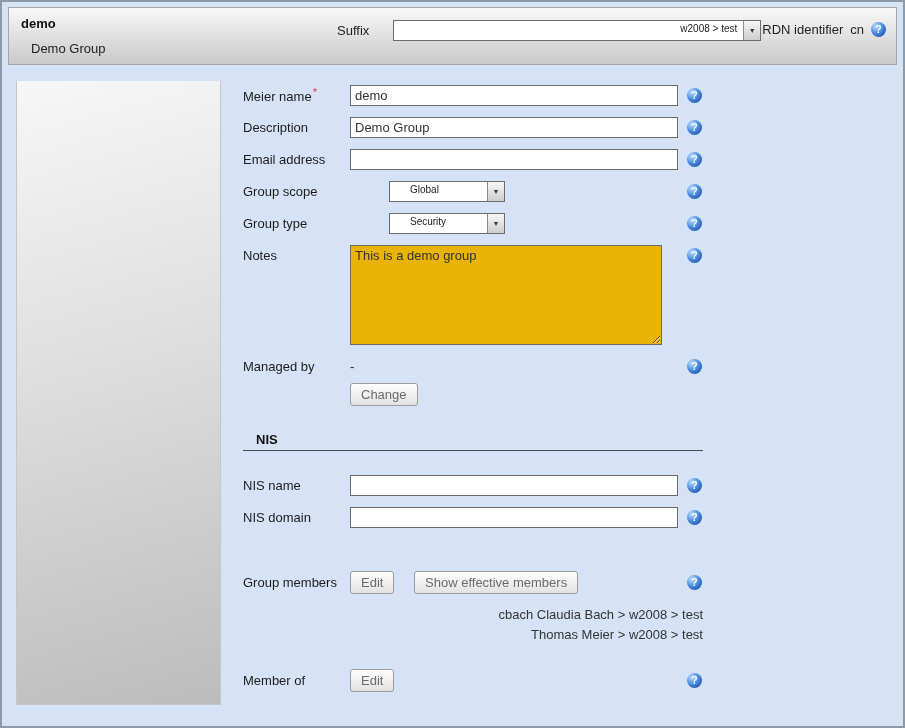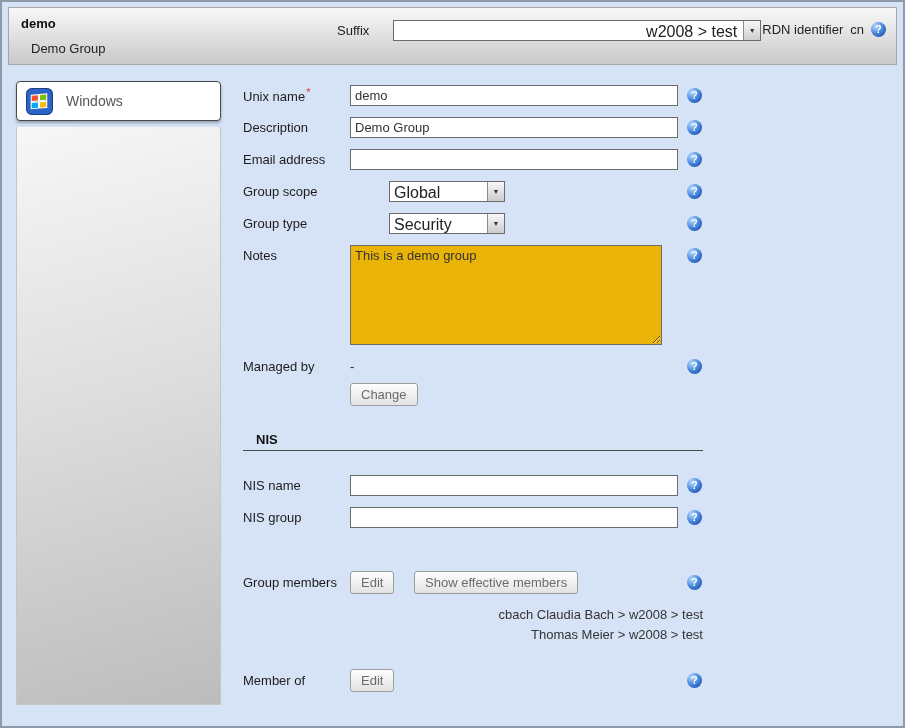--- a/index.html
+++ b/index.html
@@ -12,21 +12,21 @@
   .header { margin: 5px 6px 0; height: 58px; background: linear-gradient(#f8f8f8, #c9c9c9); border: 1px solid #a6a6a6; position: relative; padding: 8px 12px; }
   .h-title { font-weight: bold; font-size: 13px; color: #111; }
   .h-sub { font-size: 13px; color: #222; margin: 10px 0 0 10px; }
   .h-lbl { font-size: 13px; color: #222; white-space: nowrap; }
   .h-suffix { position: absolute; left: 328px; top: 12px; display: flex; align-items: center; gap: 24px; }
   .h-rdn { position: absolute; right: 10px; top: 14px; display: flex; align-items: center; gap: 7px; }
   .h-rdn-val { font-size: 13px; color: #222; }
 
   
   .selbox { display: inline-flex; align-items: stretch; background: #fff; border: 1px solid #6b6b6b; height: 21px; cursor: default; }
-  .stxt { font-size: 16px; color: #222; padding: 2px 5px 0 4px; white-space: nowrap; overflow: hidden; }
+  .stxt { font-size: 10px; color: #222; padding: 2px 5px 0 20px; white-space: nowrap; overflow: hidden; }
   .selbox.suffix { width: 368px; }
   .selbox.suffix .stxt { flex: 1; text-align: right; padding-right: 6px; }
   .selbox.small { width: 116px; margin-left: 39px; }
   .selbox.small .stxt { flex: 1; text-align: left; }
   .sarrow { width: 17px; border-left: 1px solid #8a8a8a; background: linear-gradient(#f7f7f7, #cdcdcd); display: flex; align-items: center; justify-content: center; flex-shrink: 0; }
   .sarrow span { font-size: 7px; color: #333; line-height: 1; }
 
   
   .help { width: 15px; height: 15px; border-radius: 50%; flex-shrink: 0;
           background: radial-gradient(circle at 32% 28%, #bcdcff 0%, #4e8ede 45%, #1c4fae 85%);
@@ -98,44 +98,30 @@
     <div class="h-rdn">
       <span class="h-lbl">RDN identifier</span>
       <span class="h-rdn-val">cn</span>
       <span class="help">?</span>
     </div>
   </div>
 
   <div class="main">
 
     <div class="sidebar">
-      <div class="tab active">
-        <span class="ticon">
-          <svg width="27" height="27" viewBox="0 0 26 26" aria-hidden="true">
-            <rect x="0.5" y="0.5" width="25" height="25" rx="5" fill="#2b63c6" stroke="#1a3f85"></rect>
-            <g transform="translate(5,7) skewY(-5)">
-              <rect x="0" y="0" width="7" height="6" fill="#f35325" stroke="#fff"></rect>
-              <rect x="8" y="0" width="7" height="6" fill="#81bc06" stroke="#fff"></rect>
-              <rect x="0" y="7" width="7" height="6" fill="#05a6f0" stroke="#fff"></rect>
-              <rect x="8" y="7" width="7" height="6" fill="#ffba08" stroke="#fff"></rect>
-            </g>
-          </svg>
-        </span>
-        <span class="tlabel">Windows</span>
-      </div>
 
 
       <div class="sidefill"></div>
     </div>
 
     <div class="content">
 
       <div class="frow">
         <div class="flabel">
-          <span>Unix name</span><span class="req">*</span>
+          <span>Meier name</span><span class="req">*</span>
         </div>
         <div class="fctrl">
           <input class="ti" type="text" value="demo" style="">
         </div>
         <div class="fhelp">
             <span class="help">?</span>
           </div>
       </div>
 
       <div class="frow">
@@ -219,21 +205,21 @@
         <div class="flabel">NIS name</div>
         <div class="fctrl">
           <input class="ti" type="text" value="" style="">
         </div>
         <div class="fhelp">
             <span class="help">?</span>
           </div>
       </div>
 
       <div class="frow">
-        <div class="flabel">NIS group</div>
+        <div class="flabel">NIS domain</div>
         <div class="fctrl">
           <input class="ti" type="text" value="" style="">
         </div>
         <div class="fhelp">
             <span class="help">?</span>
           </div>
       </div>
 
       <div class="gap"></div>
 

